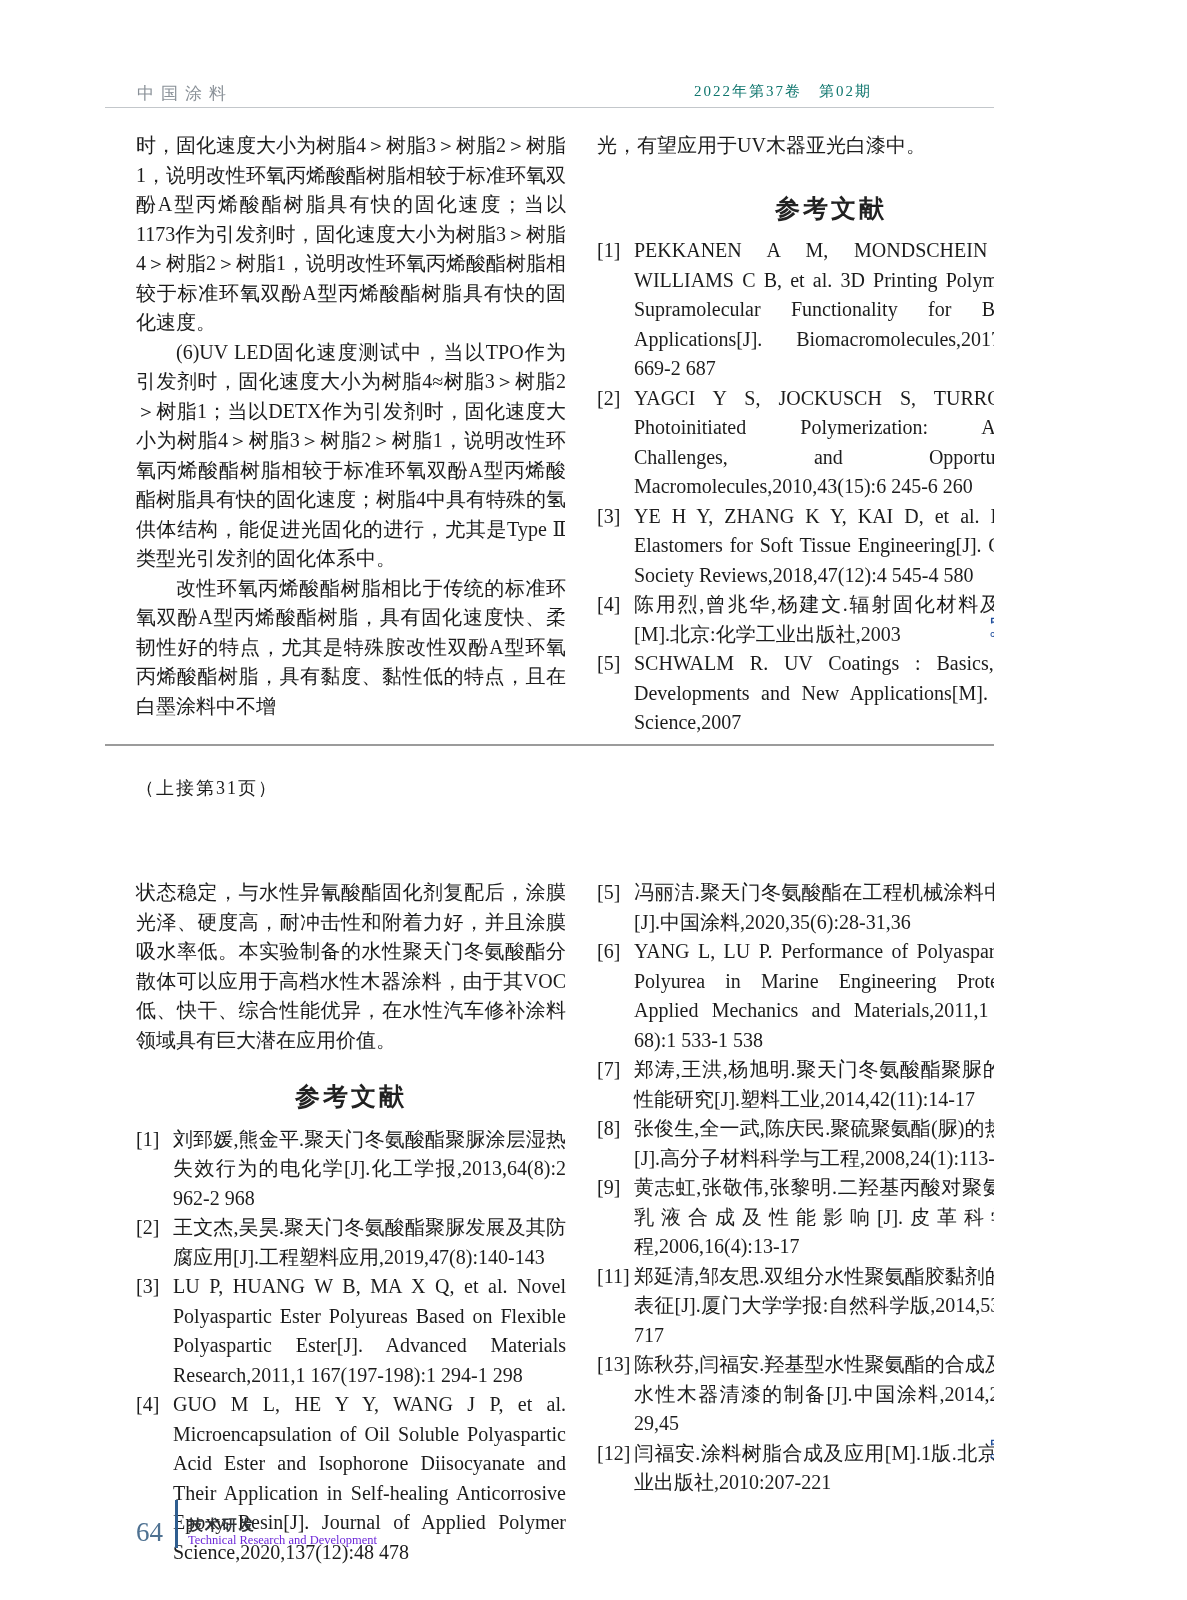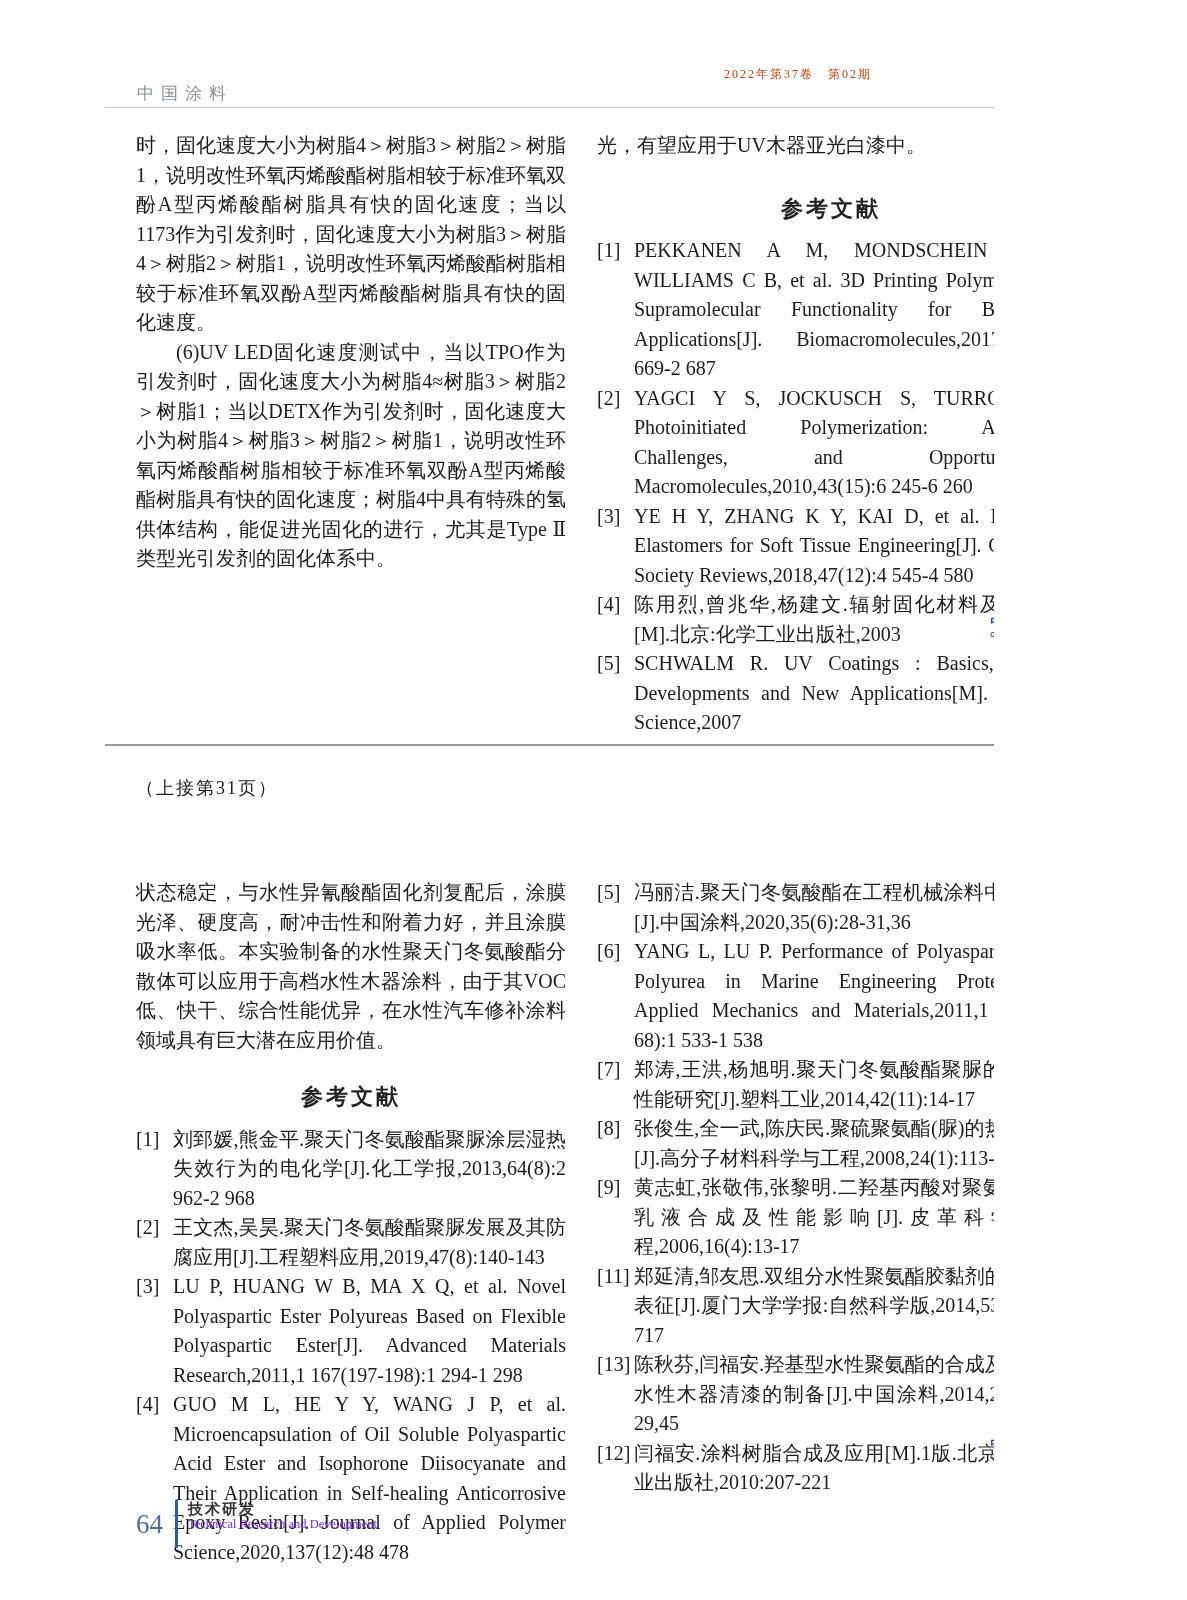--- a/index.html
+++ b/index.html
@@ -2,69 +2,70 @@
 <html><head>
 <meta charset="utf-8">
 <style>
   html,body{margin:0;padding:0;background:#fff;}
   .page{
     position:relative;width:994px;height:1600px;background:#ffffff;overflow:hidden;
     font-family:"Liberation Serif","DejaVu Serif",serif;color:#1c1c1c;
   }
   
   .header-left{position:absolute;left:137px;top:82px;font-size:17px;color:#8a9198;letter-spacing:7px;}
-  .header-right{position:absolute;right:122px;top:66px;font-size:12px;color:#c2410c;letter-spacing:2px;}
+  .header-right{position:absolute;right:122px;top:82px;font-size:15px;color:#0f766e;letter-spacing:2px;}
   .header-rule{position:absolute;left:105px;top:107px;width:980px;height:1px;background:#c3c7cb;}
   
   .col{position:absolute;font-size:20px;line-height:29.5px;text-align:justify;}
   .col-left-1{left:136px;top:131px;width:430px;}
   .col-right-1{left:597px;top:131px;width:468px;}
   .col-left-2{left:136px;top:878px;width:430px;}
   .col-right-2{left:597px;top:878px;width:468px;}
   .para{margin:0;text-indent:2em;}
   .para.no-indent{text-indent:0;}
   .refs-heading{
-    text-align:center;font-weight:bold;font-size:22px;margin:33px 0 13px 0;
+    text-align:center;font-weight:bold;font-size:25px;margin:33px 0 13px 0;
     font-family:"Liberation Sans","DejaVu Sans",sans-serif;color:#222;letter-spacing:3px;text-indent:0;
   }
   .refs-heading.second{margin-top:27px;}
   .ref{display:flex;}
   .ref-label{width:37px;flex:none;}
   .ref-text{flex:1;text-align:justify;}
   
   .logo{position:absolute;width:62px;text-align:center;color:#1f4e9c;
     font-family:"Liberation Sans","DejaVu Sans",sans-serif;line-height:1.1;}
   .logo-1{left:990px;top:615px;}
   .logo-2{left:990px;top:1437px;}
   .logo-cn{font-size:13px;font-weight:bold;letter-spacing:1.5px;white-space:nowrap;}
   .logo-mark{font-size:8px;vertical-align:4px;letter-spacing:0;}
   .logo-en{font-size:6.5px;font-weight:bold;letter-spacing:0.4px;white-space:nowrap;margin-top:2px;}
   
   .section-divider{position:absolute;left:105px;top:744px;width:945px;height:2px;background:#9b9b9b;}
   .continuation-note{position:absolute;left:136px;top:776px;font-size:18px;letter-spacing:2px;color:#1c1c1c;}
   
-  .footer{position:absolute;left:136px;top:1500px;display:flex;align-items:flex-start;}
+  .footer{position:absolute;left:136px;top:1500px;display:flex;align-items:flex-end;}
   .footer-num{font-size:27px;color:#4e7191;margin-top:9px;margin-right:12px;}
   .footer-bar{width:3px;height:48px;background:#2e5d8f;margin-right:10px;}
   .footer-text-cn{font-size:15px;font-weight:bold;color:#2f3337;letter-spacing:2px;
     font-family:"Liberation Sans","DejaVu Sans",sans-serif;line-height:1.15;}
   .footer-text-en{font-size:12.5px;color:#6d28d9;margin-top:1px;line-height:1.1;}
 </style>
 </head>
 <body>
 
 <div class="page">
 
   <div class="header-left">中国涂料</div>
   <div class="header-right">2022年第37卷　第02期</div>
   <div class="header-rule"></div>
 
   <div class="col col-left-1">
     <p class="para no-indent">时，固化速度大小为树脂4＞树脂3＞树脂2＞树脂1，说明改性环氧丙烯酸酯树脂相较于标准环氧双酚A型丙烯酸酯树脂具有快的固化速度；当以1173作为引发剂时，固化速度大小为树脂3＞树脂4＞树脂2＞树脂1，说明改性环氧丙烯酸酯树脂相较于标准环氧双酚A型丙烯酸酯树脂具有快的固化速度。</p>
     <p class="para">(6)UV LED固化速度测试中，当以TPO作为引发剂时，固化速度大小为树脂4≈树脂3＞树脂2＞树脂1；当以DETX作为引发剂时，固化速度大小为树脂4＞树脂3＞树脂2＞树脂1，说明改性环氧丙烯酸酯树脂相较于标准环氧双酚A型丙烯酸酯树脂具有快的固化速度；树脂4中具有特殊的氢供体结构，能促进光固化的进行，尤其是Type Ⅱ 类型光引发剂的固化体系中。</p>
+    <p class="para">改性环氧丙烯酸酯树脂相比于传统的标准环氧双酚A型丙烯酸酯树脂，具有固化速度快、柔韧性好的特点，尤其是特殊胺改性双酚A型环氧丙烯酸酯树脂，具有黏度、黏性低的特点，且在白墨涂料中不增</p>
   </div>
 
   <div class="col col-right-1">
     <p class="para no-indent">光，有望应用于UV木器亚光白漆中。</p>
     <div class="refs-heading">参考文献</div>
     <div class="ref">
       <span class="ref-label">[1]</span>
       <span class="ref-text">PEKKANEN A M, MONDSCHEIN R J, WILLIAMS C B, et al. 3D Printing Polymers with Supramolecular Functionality for Biological Applications[J]. Biomacromolecules,2017,18(9):2 669-2 687</span>
     </div>
     <div class="ref">

